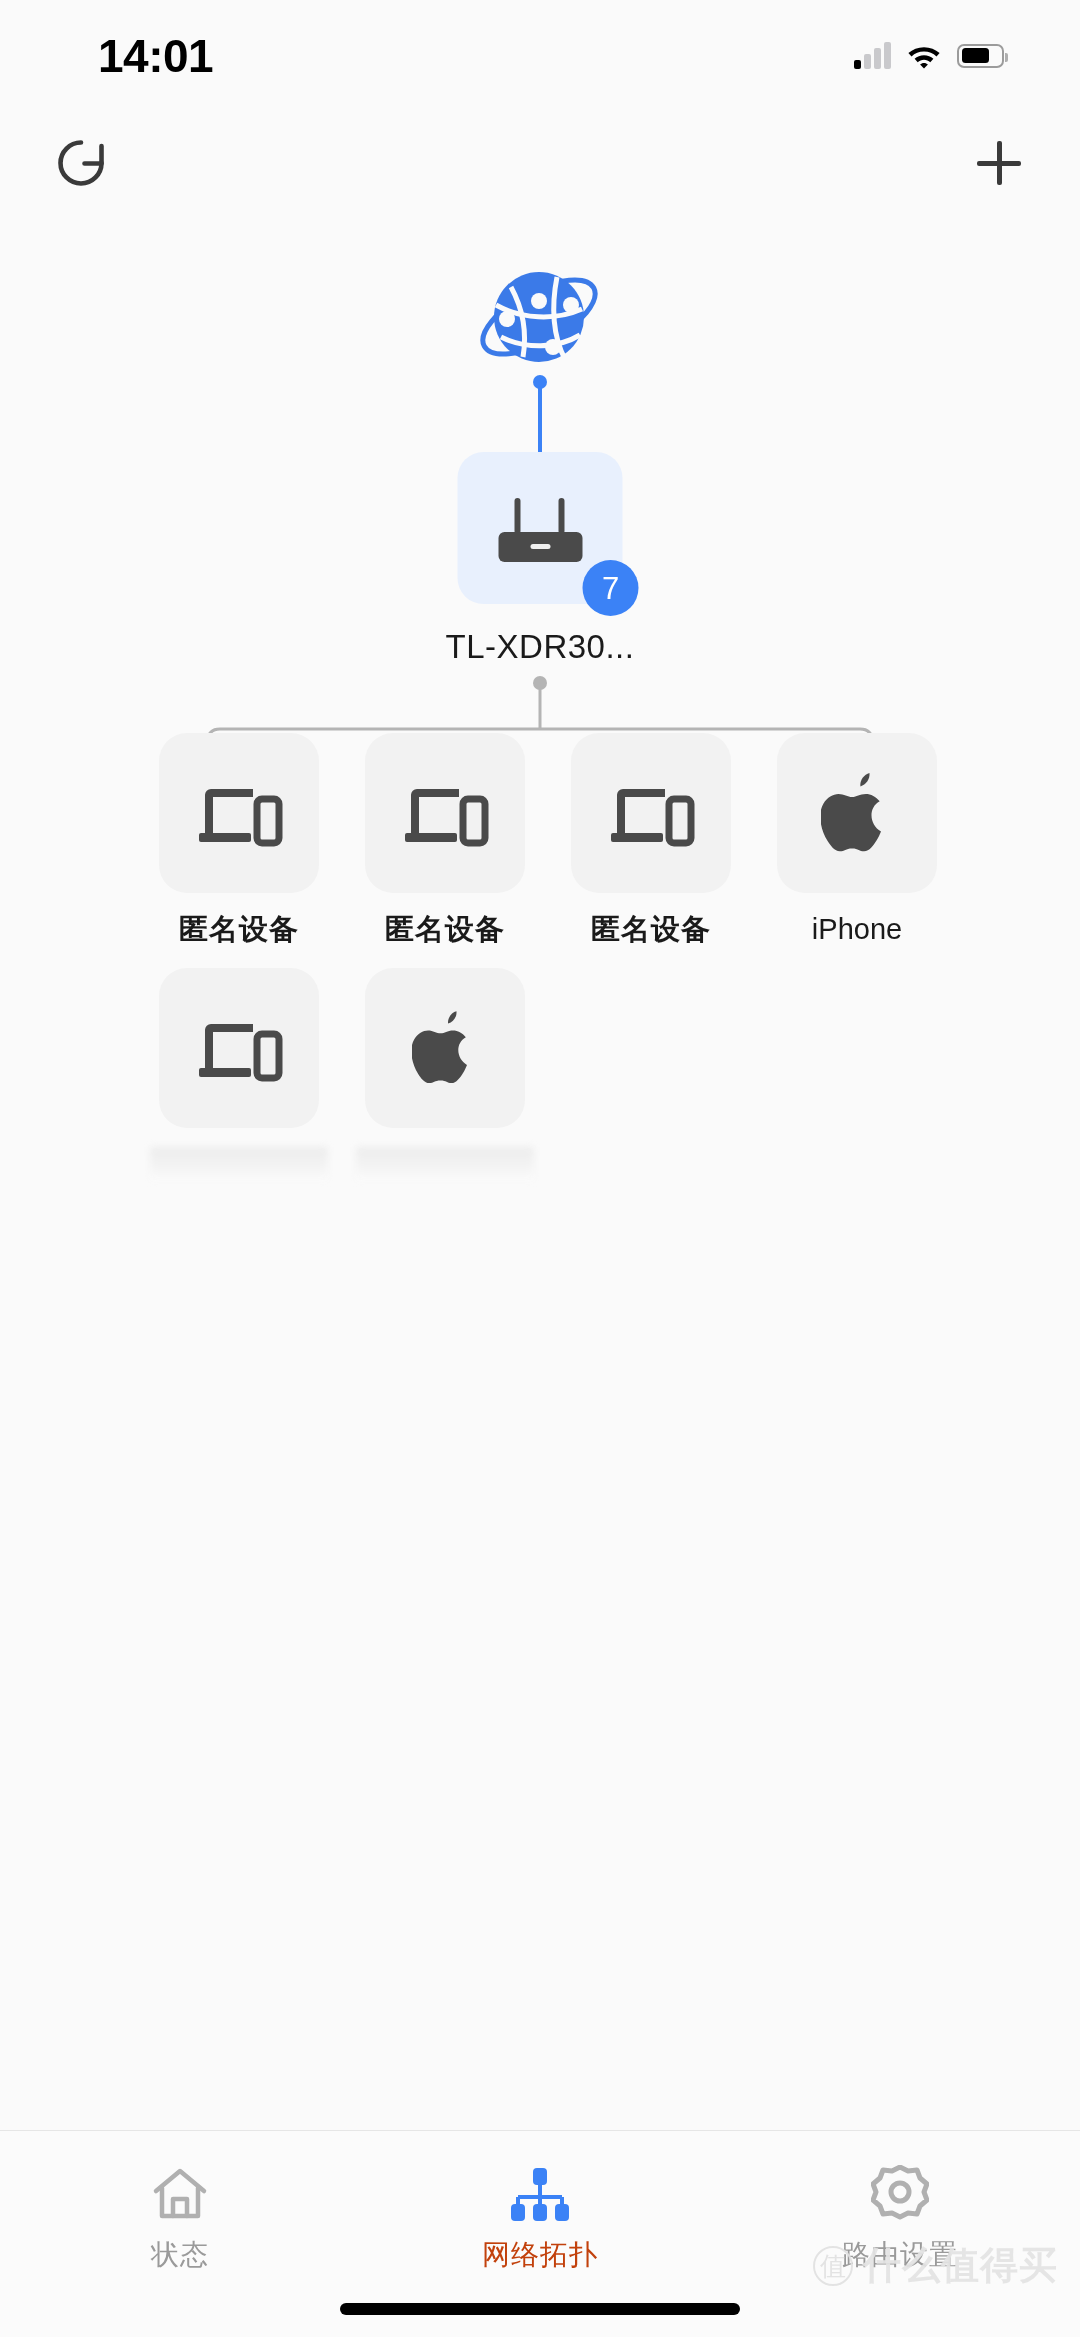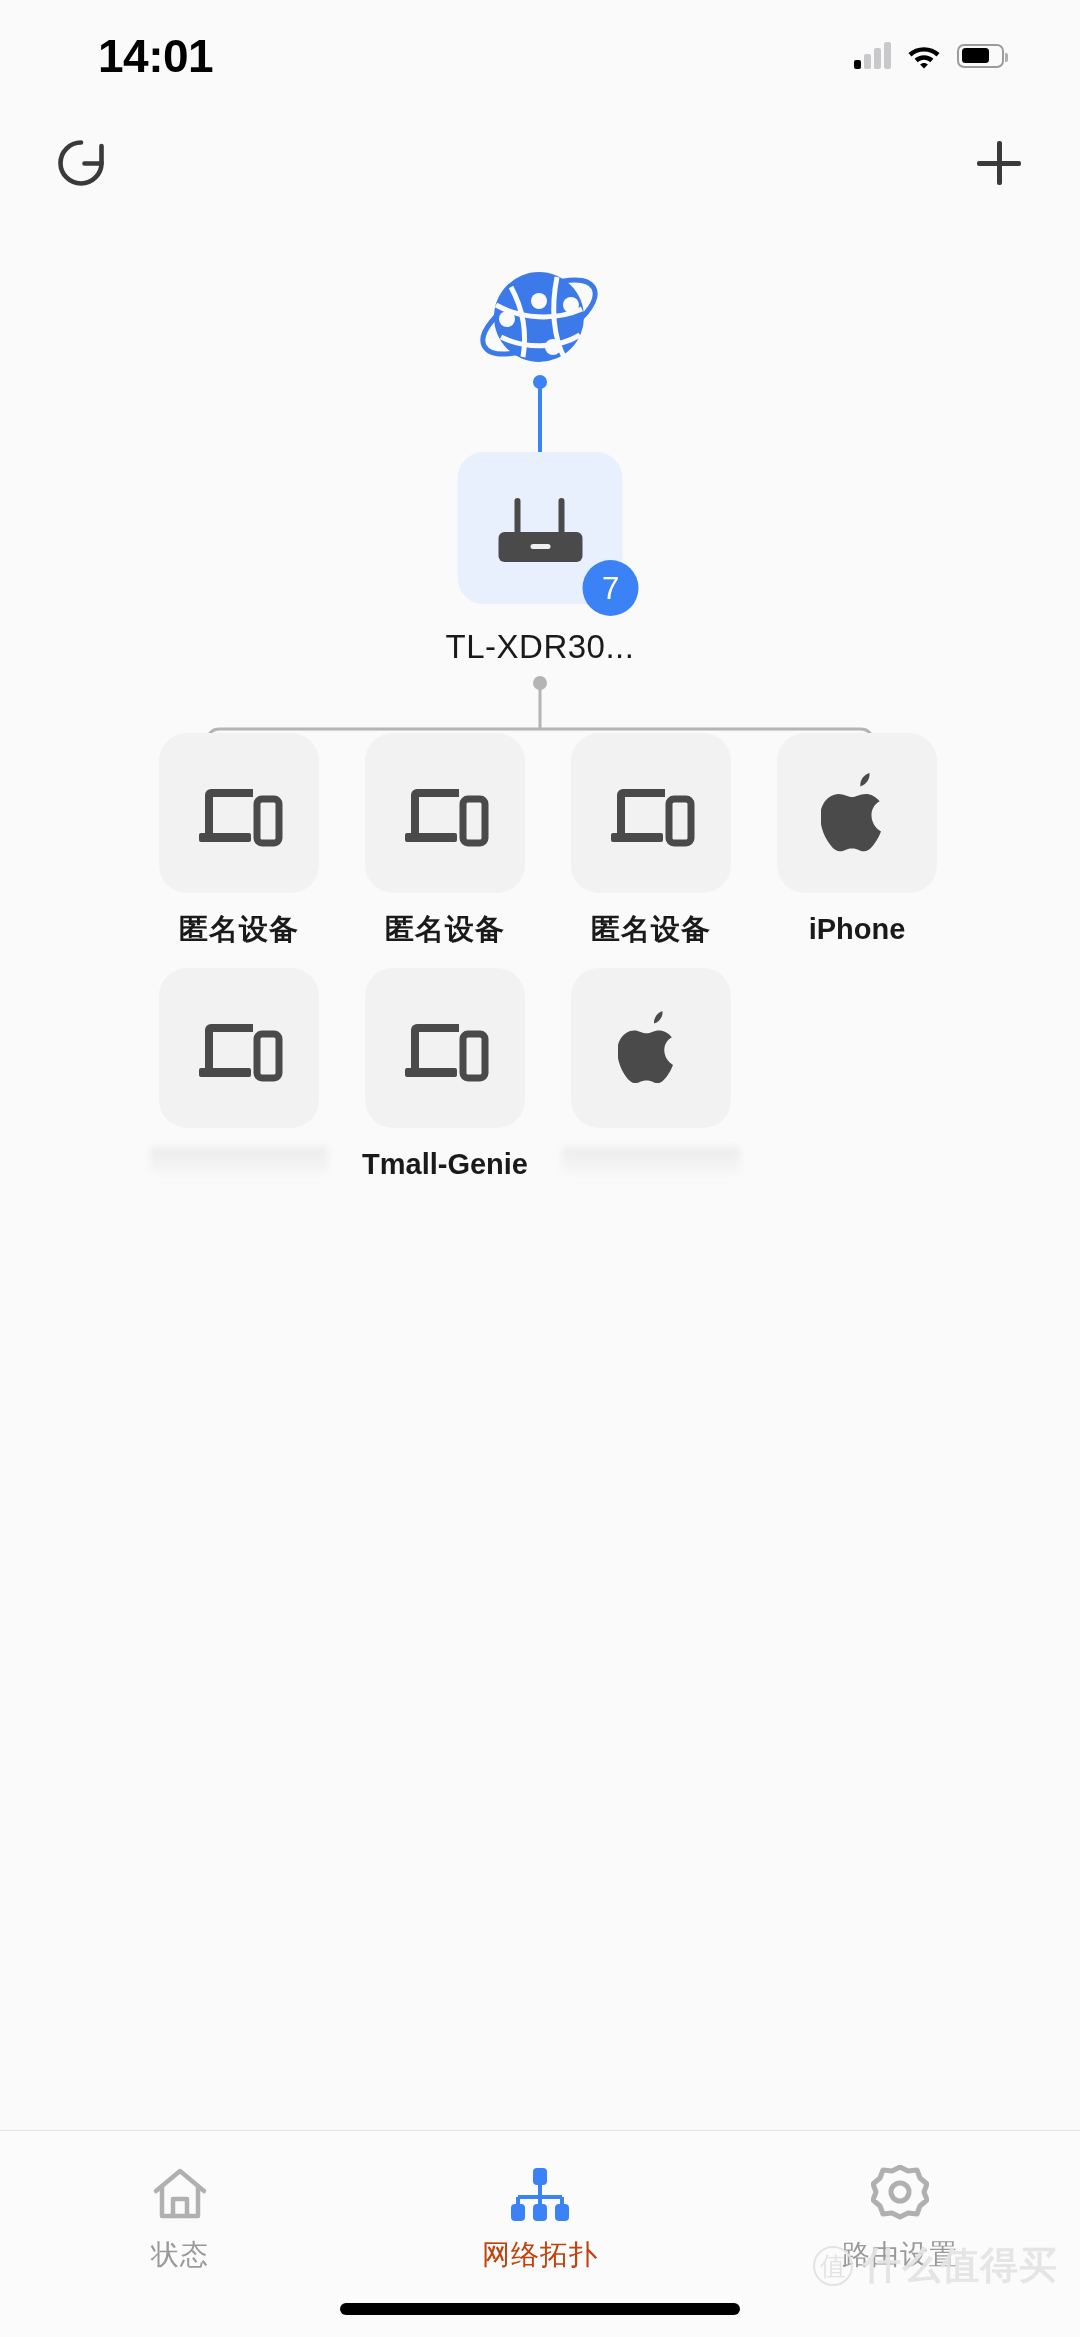--- a/index.html
+++ b/index.html
@@ -218,21 +218,21 @@
     background: #f2f2f2;
     border-radius: 28px;
     display: flex;
     align-items: center;
     justify-content: center;
   }
   .device-label {
     margin-top: 19px;
     font-size: 29px;
     color: #1a1a1a;
-    font-weight: 700;
+    font-weight: 400;
     white-space: nowrap;
     line-height: 1;
     height: 34px;
     display: flex;
     align-items: center;
   }
   .device-label.blurred {
     background: linear-gradient(180deg, #ececec 0%, #f3f3f3 55%, #fbfbfb 100%);
     width: 178px;
     border-radius: 3px;
@@ -437,30 +437,20 @@
         <div class="device-tile">
           <svg width="88" height="80" viewBox="0 0 88 80">
             <path d="M10 22 a6 6 0 0 1 6-6 h42 v8 h-40 v36 h34 v8 h-42 z" fill="#4a4a4a"></path>
             <rect x="4" y="60" width="52" height="9" rx="2" fill="#4a4a4a"></rect>
             <rect x="62" y="26" width="22" height="44" rx="5" fill="none" stroke="#4a4a4a" stroke-width="7"></rect>
           </svg>
         </div>
         <div class="device-label blurred"></div>
       </div>
 
-      <div class="device-cell">
-        <div class="device-tile">
-          <svg width="88" height="80" viewBox="0 0 88 80">
-            <path d="M10 22 a6 6 0 0 1 6-6 h42 v8 h-40 v36 h34 v8 h-42 z" fill="#4a4a4a"></path>
-            <rect x="4" y="60" width="52" height="9" rx="2" fill="#4a4a4a"></rect>
-            <rect x="62" y="26" width="22" height="44" rx="5" fill="none" stroke="#4a4a4a" stroke-width="7"></rect>
-          </svg>
-        </div>
-        <div class="device-label">Tmall-Genie</div>
-      </div>
 
       <div class="device-cell">
         <div class="device-tile">
           <svg width="66" height="78" viewBox="0 0 72 84">
             <path d="M48.5 2 c0.6 6.2-3.6 11.8-9.1 13.4 c-0.9-6 3.9-12.3 9.1-13.4z" fill="#4a4a4a"></path>
             <path d="M60 60.5 c-1.6 3.9-2.4 5.6-4.5 9 c-3 4.8-7.2 10.8-12.4 10.8 c-4.6 0.1-5.8-3-12.1-2.9 c-6.3 0-7.6 3-12.2 2.9 c-5.2 0-9.2-5.4-12.2-10.2 C-1.8 56.6-2.7 40.8 2.5 32.4 c3.7-6 9.5-9.5 15-9.5 c5.6 0 9.1 3.1 13.7 3.1 c4.5 0 7.2-3.1 13.7-3.1 c4.9 0 10.1 2.7 13.8 7.3 c-12.1 6.7-10.1 24.1 1.3 30.3z" fill="#4a4a4a"></path>
           </svg>
         </div>
         <div class="device-label blurred"></div>
       </div>

